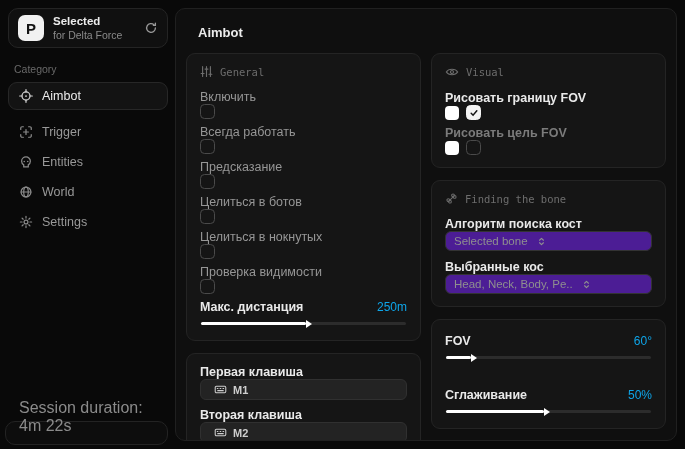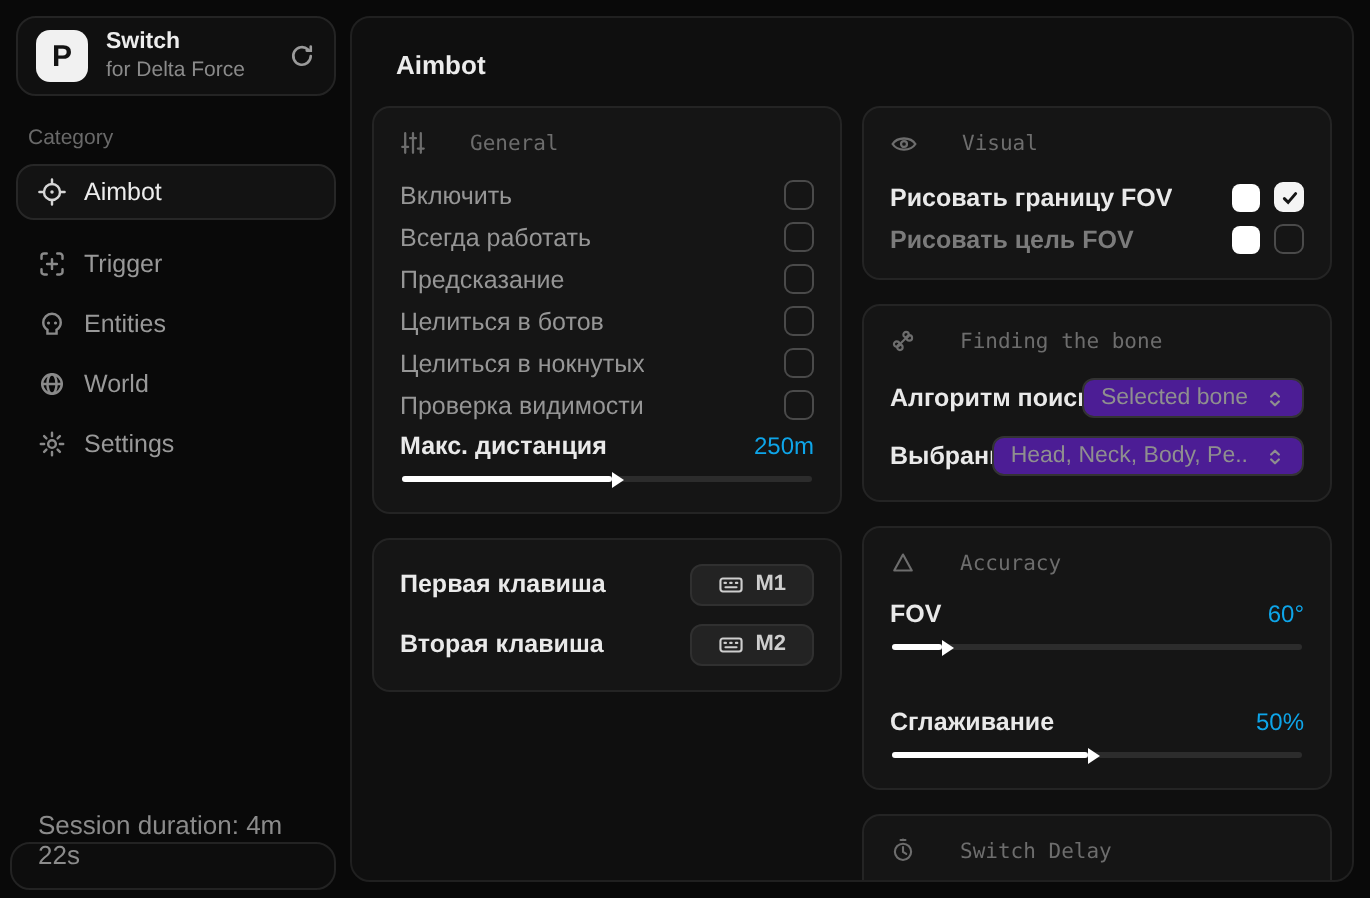--- a/index.html
+++ b/index.html
@@ -34,40 +34,40 @@
     display:flex; align-items:center; gap:9px; padding:6px 10px; margin:0 2px 2px;
     color:#999; font-size:12.5px; border:1px solid transparent; border-radius:9px; cursor:pointer;
   }
   .nav-item.selected { color:#ececec; background:#131313; border-color:#272727; margin-bottom:8px; }
   .nav-item .nicon { color:inherit; opacity:.9; }
 
   .session-card {
     position:absolute; left:5px; right:7px; bottom:4px; height:24px;
     border:1px solid #232323; border-radius:10px; background:#0d0d0d;
     display:flex; align-items:flex-end; padding:8px 13px 9px;
-    color:#8b8b8b; font-size:13px;
+    color:#8b8b8b; font-size:16px;
   }
 
   
   .main {
     position:absolute; left:175px; top:8px; right:8px; bottom:8px;
     background:#0f0f0f; border:1px solid #202020; border-radius:10px;
     padding:14px 10px 10px; overflow:hidden;
   }
   .page-title { font-size:13px; font-weight:bold; color:#ececec; margin:2px 0 13px 12px; }
   .cols { display:flex; gap:10px; }
   .col { flex:1 1 0; min-width:0; display:flex; flex-direction:column; gap:12px; }
 
   .panel { background:#151515; border:1px solid #242424; border-radius:9px; padding:11px 13px 12px; }
   .panel-head {
-    display:flex; align-items:center; gap:22px; margin-bottom:12px;
+    display:flex; align-items:center; gap:7px; margin-bottom:12px;
     color:#6d6d6d; font-family:"DejaVu Sans Mono", monospace; font-size:10.5px;
   }
 
-  .row { display:flex; align-items:center; justify-content:space-between; min-height:15px; margin-bottom:6px; }
+  .row { display:flex; justify-content:space-between; min-height:15px; margin-bottom:6px;flex-direction:column; }
   .row:last-child { margin-bottom:0; }
   .lbl { font-size:12.5px; color:#969696; white-space:nowrap; overflow:hidden; }
   .lbl.bright { color:#e9e9e9; font-weight:600; }
   .lbl.faded { color:#7b7b7b; font-weight:600; }
 
   .controls { display:flex; align-items:center; gap:7px; flex:0 0 auto; }
   .checkbox {
     width:15px; height:15px; border:1.5px solid #4a4a4a; border-radius:4.5px;
     display:grid; place-items:center; cursor:pointer; background:transparent;
   }
@@ -102,21 +102,21 @@
   }
   .act-row { min-height:22px; margin-bottom:8px; }
 </style>
 </head>
 <body>
 
 <aside class="sidebar">
   <div class="side-header">
     <div class="logo">P</div>
     <div class="side-head-text">
-      <div class="side-title">Switch</div>
+      <div class="side-title">Selected</div>
       <div class="side-sub">for Delta Force</div>
     </div>
     <span class="refresh-btn">
       <svg width="14" height="14" viewBox="0 0 16 16" fill="none" stroke="currentColor" stroke-width="1.5" stroke-linecap="round">
         <path d="M13 8a5 5 0 1 1-1.6-3.7"></path>
           <path d="M13 2.6v2.3h-2.3"></path>
       </svg>
     </span>
   </div>
 
@@ -348,28 +348,20 @@
             <span>
               <svg width="11" height="11" viewBox="0 0 16 16" fill="none" stroke="currentColor" stroke-width="1.6" stroke-linecap="round" stroke-linejoin="round">
                 <path d="M5.2 6.2 8 3.4l2.8 2.8M5.2 9.8 8 12.6l2.8-2.8"></path>
               </svg>
             </span>
           </span>
         </div>
       </section>
 
       <section class="panel">
-        <div class="panel-head">
-          <span>
-            <svg width="13" height="13" viewBox="0 0 16 16" fill="none" stroke="currentColor" stroke-width="1.3" stroke-linejoin="round">
-              <path d="M8 2.8 13.4 12.6H2.6Z"></path>
-            </svg>
-          </span>
-          <span>Accuracy</span>
-        </div>
         <div class="slider-block" style="margin-bottom:29px">
           <div class="slider-head">
             <span class="lbl bright">FOV</span>
             <span class="slider-value">60°</span>
           </div>
           <div class="track">
             <div class="fill" style="width: 12%;"></div>
           </div>
         </div>
         <div class="slider-block">

